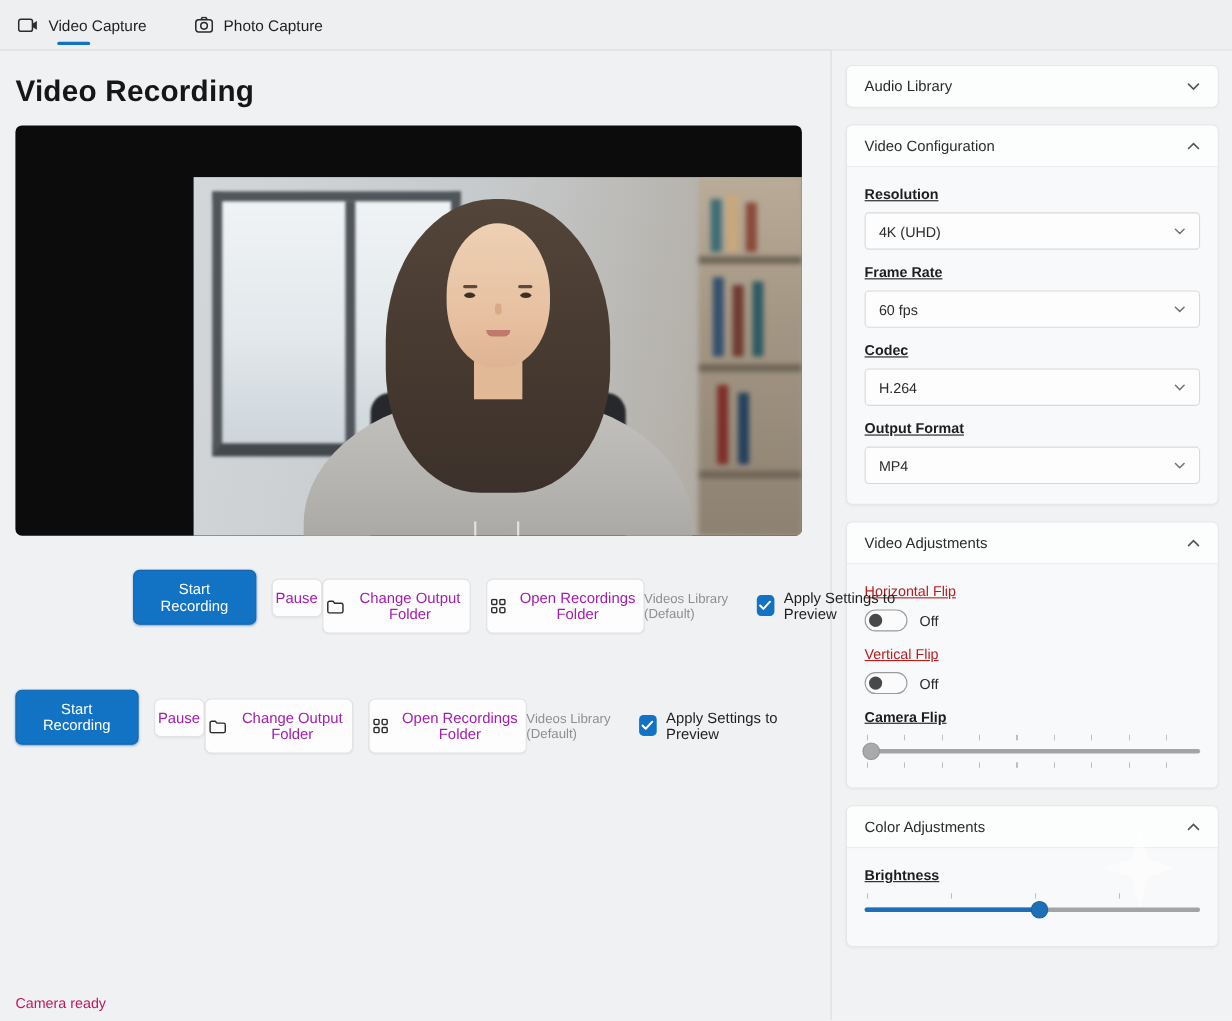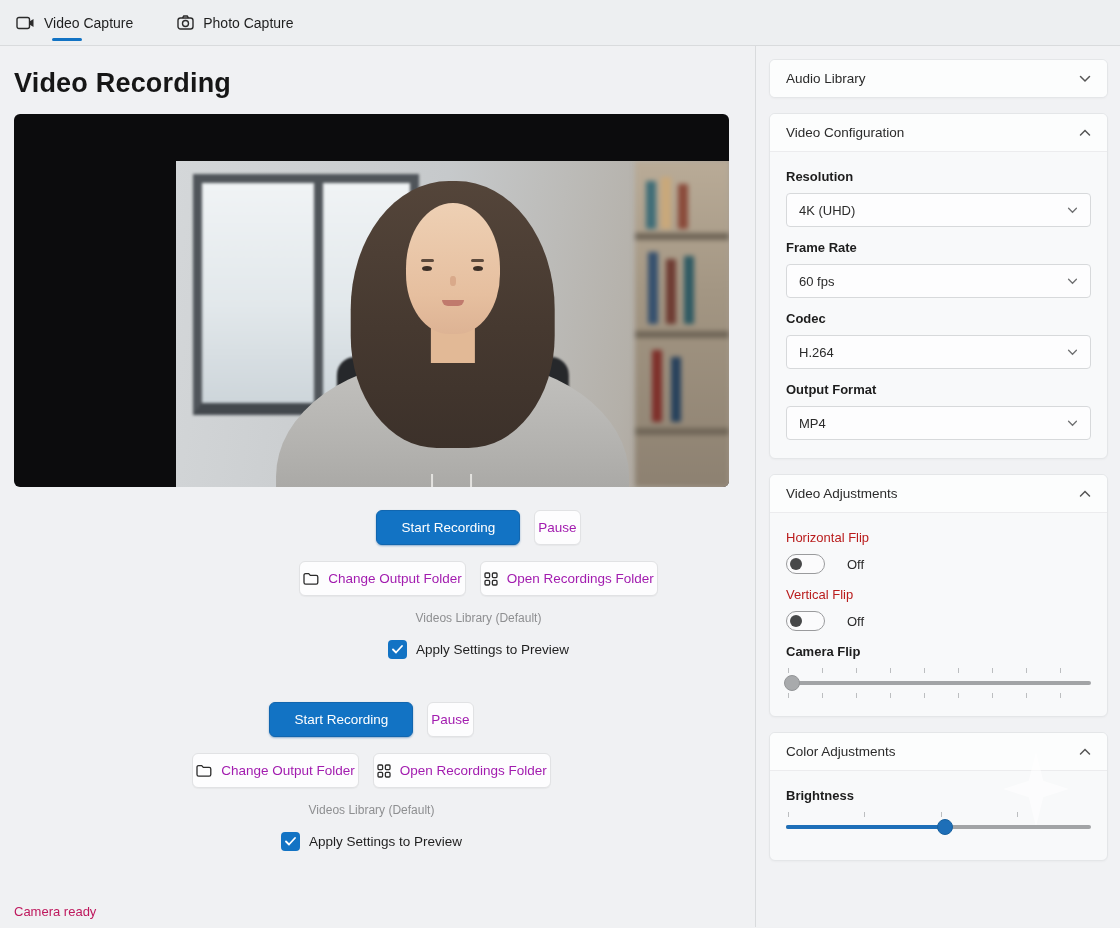--- a/index.html
+++ b/index.html
@@ -61,21 +61,21 @@
     border-radius:50% 50% 46% 46%; }
   .cam .brow { position:absolute; top:43%; width:13px; height:3px; background:#5d4a3c; border-radius:2px; }
   .cam .eye  { position:absolute; top:48%; width:10px; height:5px; background:#3c2f26; border-radius:50%; }
   .cam .nose { position:absolute; left:50%; top:56%; transform:translateX(-50%);
     width:6px; height:10px; background:#d9a98a; border-radius:40%; }
   .cam .mouth{ position:absolute; left:50%; top:74%; transform:translateX(-50%);
     width:22px; height:6px; background:#c07a6d; border-radius:0 0 10px 10px; }
   .cam .neck { position:absolute; left:50%; top:50%; transform:translateX(-50%);
     width:8%; height:12%; background:#e2b996; }
 
-  .controls { display:flex; flex-direction:column; align-items:center; width:715px; }
+  .controls { display:flex; flex-direction:row; align-items:center; width:715px; }
   .controls.shift { transform:translateX(107px); }
   .btn-row { display:flex; gap:14px; align-items:center; }
   .btn {
     font-family:"Liberation Sans", sans-serif;
     font-size:13.5px; border-radius:6px; padding:9px 3px; cursor:pointer;
     display:flex; align-items:center; gap:9px; border:1px solid #e1e2e4;
     background:#fdfdfe; color:#a21caf; box-shadow:0 1px 1px rgba(0,0,0,.04);
   }
   .btn.primary { background:#1273c4; border-color:#1166af; color:#fff; padding:9px 24px;
     box-shadow:0 1px 2px rgba(16,90,160,.45); }
@@ -89,28 +89,28 @@
 
   
   .panel { width:365px; border-left:1px solid #d9dbdd; background:#f1f2f4;
     padding:13px 12px 0 13px; }
   .card { background:#f8f9fa; border:1px solid #e4e6e8; border-radius:6px;
     margin-bottom:15px; overflow:hidden; box-shadow:0 1px 2px rgba(0,0,0,.03); }
   .card-header { background:#fcfdfd; padding:11px 16px; display:flex; align-items:center;
     justify-content:space-between; font-size:13.5px; color:#2b2b2b; cursor:pointer; }
   .card.expanded .card-header { border-bottom:1px solid #ececee;text-align:right; }
   .card-body { padding:4px 16px 18px; }
-  .field-label { font-size:13px; font-weight:700; color:#1d1d1d; margin:13px 0 9px; }
+  .field-label { font-size:13px; font-weight:700; color:#1d1d1d; margin:13px 0 9px;text-decoration:underline; }
   .field-label.regular { font-weight:400; color:#b91c1c; }
   .select { height:34px; background:#fdfdfe; border:1px solid #d7d9db; border-radius:4px;
     display:flex; align-items:center; justify-content:space-between; padding:14px 12px;
     font-size:13px; color:#2b2b2b; cursor:pointer; }
   .chev { color:#6f7072; display:flex; }
 
-  .toggle-row { display:flex; align-items:center; gap:22px; margin:4px 0 8px; }
+  .toggle-row { display:flex; align-items:center; gap:11px; margin:4px 0 8px; }
   .toggle { width:39px; height:20px; border-radius:11px; background:#fbfbfc;
     border:1px solid #9a9b9d; position:relative; cursor:pointer; }
   .toggle .knob { position:absolute; left:3px; top:3px; width:12px; height:12px;
     border-radius:50%; background:#474849; }
   .toggle-state { font-size:13px; color:#2b2b2b; }
 
   .slider { position:relative; height:30px; margin-top:4px; }
   .slider .ticks { position:absolute; left:2px; right:2px; height:5px;
     background-image:repeating-linear-gradient(90deg,#bcbec0 0 1px,transparent 1px 34px); }
   .slider .ticks.top { top:0; } .slider .ticks.bottom { bottom:0; }

